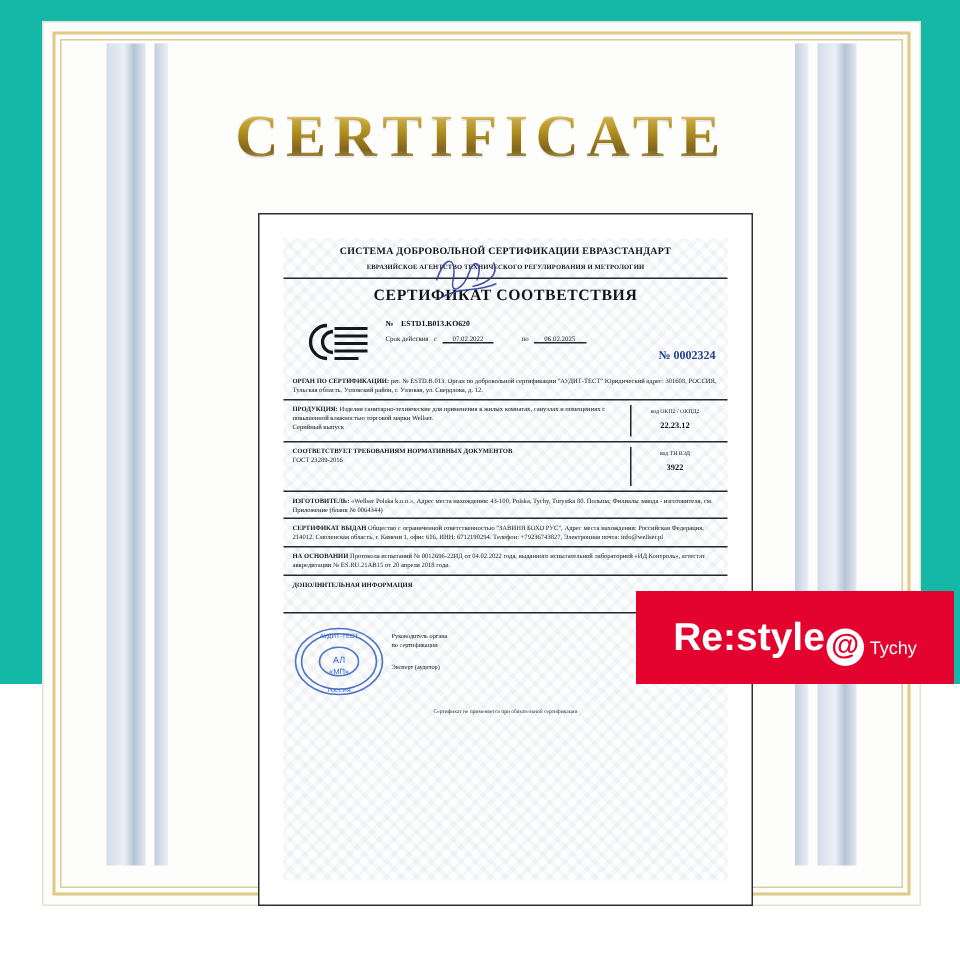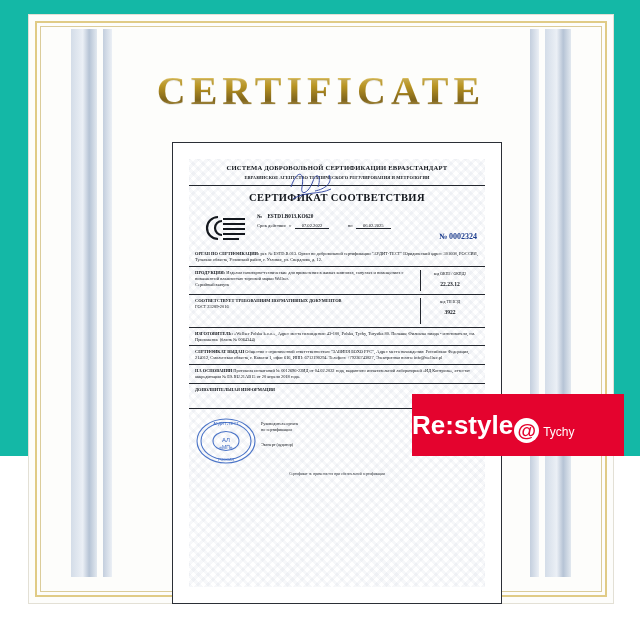--- a/index.html
+++ b/index.html
@@ -124,22 +124,22 @@
   .sign-mid .line{margin-bottom:9px;}
   .sign-right{width:74px;flex:0 0 74px;font-size:4.2px;padding-top:6px;text-align:right;}
   .sign-right .line{margin-bottom:9px;}
   .footnote{
     text-align:center;font-size:3.7px;color:#2a2f36;padding:3px 6px 5px 6px;
   }
   .scribble{position:absolute;}
 
   
   .brand{
-    position:absolute;right:16px;bottom:0;width:212px;height:62px;
-    background:#e4032e;display:flex;align-items:center;justify-content:flex-start;
+    position:absolute;right:4px;bottom:0;width:212px;height:62px;
+    background:#e4032e;display:flex;align-items:center;justify-content:center;
   }
   .brand .txt{
     font-family:"Liberation Sans", sans-serif;
     color:#ffffff;font-size:26px;font-weight:700;letter-spacing:0;
     display:flex;align-items:baseline;gap:0;
   }
   .brand .at{
     display:inline-flex;align-items:center;justify-content:center;
     width:25px;height:25px;border-radius:50%;
     background:#ffffff;color:#e4032e;font-size:19px;font-weight:700;

